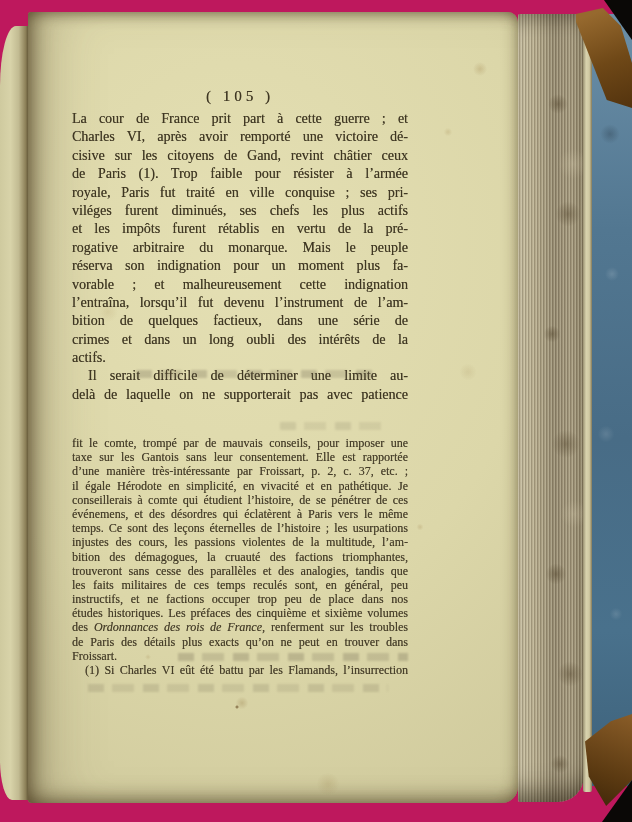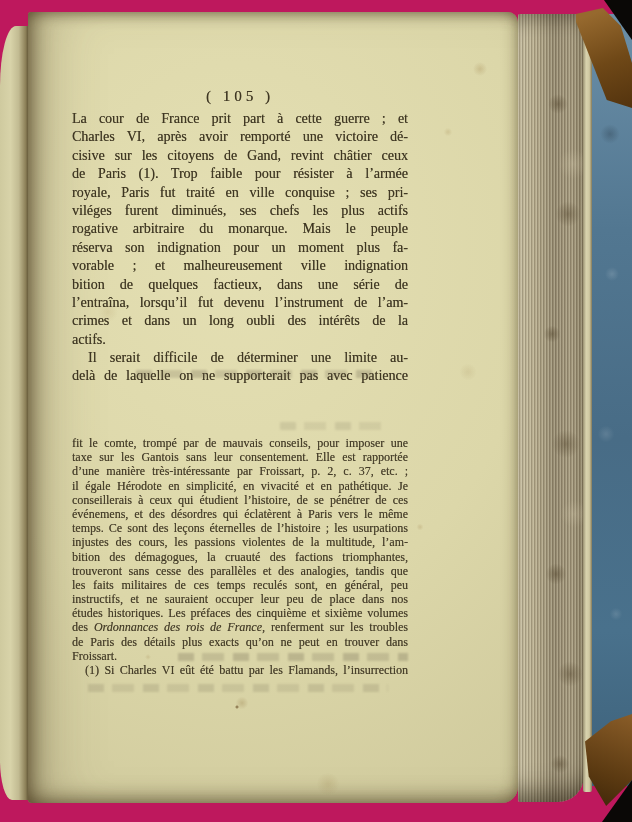--- a/index.html
+++ b/index.html
@@ -146,49 +146,50 @@
 
     <div class="pageno">( 105 )</div>
 
     <div class="main-block">
         <div class="mline">La cour de France prit part à cette guerre ; et</div>
         <div class="mline">Charles VI, après avoir remporté une victoire dé-</div>
         <div class="mline">cisive sur les citoyens de Gand, revint châtier ceux</div>
         <div class="mline">de Paris (1). Trop faible pour résister à l’armée</div>
         <div class="mline">royale, Paris fut traité en ville conquise ; ses pri-</div>
         <div class="mline">viléges furent diminués, ses chefs les plus actifs</div>
+        <div class="mline">et les impôts furent rétablis en vertu de la pré-</div>
         <div class="mline">rogative arbitraire du monarque. Mais le peuple</div>
         <div class="mline">réserva son indignation pour un moment plus fa-</div>
-        <div class="mline">vorable ; et malheureusement ville indignation</div>
+        <div class="mline">vorable ; et malheureusement cette indignation</div>
+        <div class="mline">l’entraîna, lorsqu’il fut devenu l’instrument de l’am-</div>
         <div class="mline">bition de quelques factieux, dans une série de</div>
-        <div class="mline">l’entraîna, lorsqu’il fut devenu l’instrument de l’am-</div>
         <div class="mline">crimes et dans un long oubli des intérêts de la</div>
         <div class="mline flush">actifs.</div>
         <div class="mline indent">Il serait difficile de déterminer une limite au-</div>
         <div class="mline">delà de laquelle on ne supporterait pas avec patience</div>
       </div>
 
     <div class="smudge s1"></div>
     <div class="smudge s2"></div>
     <div class="smudge s3"></div>
     <div class="smudge s4"></div>
 
     <div class="foot-block">
         <div class="fline">fit le comte, trompé par de mauvais conseils, pour imposer une</div>
         <div class="fline">taxe sur les Gantois sans leur consentement. Elle est rapportée</div>
         <div class="fline">d’une manière très-intéressante par Froissart, p. 2, c. 37, etc. ;</div>
         <div class="fline">il égale Hérodote en simplicité, en vivacité et en pathétique. Je</div>
-        <div class="fline">conseillerais à ceux qui étudient l’histoire, de se pénétrer de ces</div>
+        <div class="fline">conseillerais à comte qui étudient l’histoire, de se pénétrer de ces</div>
         <div class="fline">événemens, et des désordres qui éclatèrent à Paris vers le même</div>
         <div class="fline">temps. Ce sont des leçons éternelles de l’histoire ; les usurpations</div>
         <div class="fline">injustes des cours, les passions violentes de la multitude, l’am-</div>
         <div class="fline">bition des démagogues, la cruauté des factions triomphantes,</div>
         <div class="fline">trouveront sans cesse des parallèles et des analogies, tandis que</div>
         <div class="fline">les faits militaires de ces temps reculés sont, en général, peu</div>
-        <div class="fline">instructifs, et ne sauraient occuper leur peu de place dans nos</div>
+        <div class="fline">instructifs, et ne factions occuper trop peu de place dans nos</div>
         <div class="fline">études historiques. Les préfaces des cinquième et sixième volumes</div>
         <div class="fline"><span>des </span><i>Ordonnances des rois de France</i><span>, renferment sur les troubles</span></div>
         <div class="fline">de Paris des détails plus exacts qu’on ne peut en trouver dans</div>
         <div class="fline flush">Froissart.</div>
         <div class="fline indent">(1) Si Charles VI eût été battu par les Flamands, l’insurrection</div>
       </div>
   </div>
 
   <div class="fore-edge"></div>
   <div class="edge-stripe"></div>

